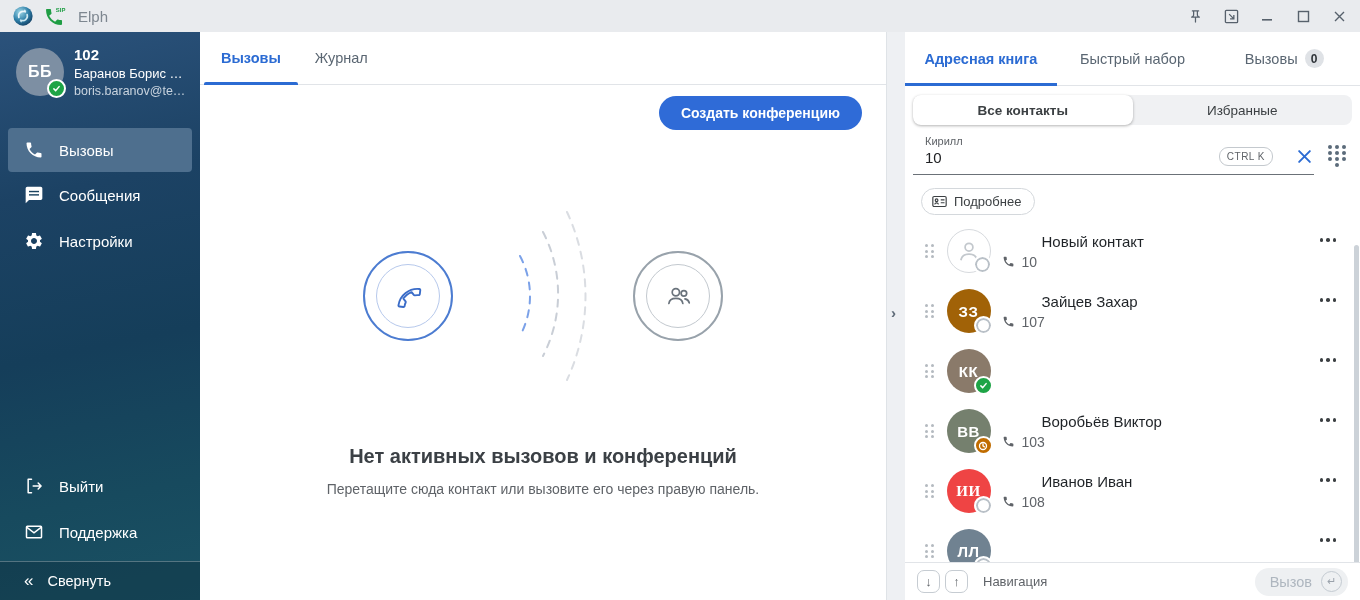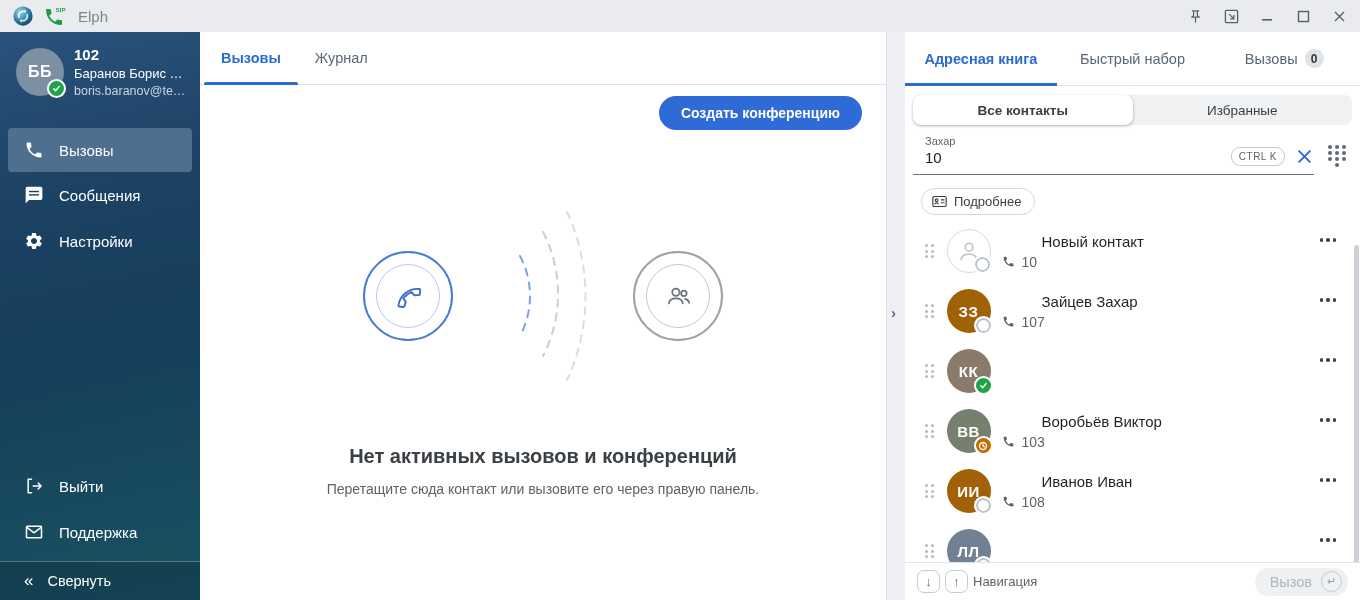--- a/index.html
+++ b/index.html
@@ -81,21 +81,21 @@
   .ptab.active::after{content:"";position:absolute;left:0;right:0;bottom:-1px;height:3px;background:#2b6bd3;}
   .count-badge{display:inline-flex;align-items:center;justify-content:center;width:19px;height:19px;border-radius:50%;
                background:#dfe2e6;color:#2e3338;font-size:12px;font-weight:700;}
   .segmented{margin:9px 8px 0;height:30px;background:#f0f1f3;border-radius:8px;display:flex;flex:none;}
   .seg{flex:1;display:flex;align-items:center;justify-content:center;font-size:13.5px;color:#3c4043;cursor:pointer;border-radius:8px;}
   .seg.active{background:#fff;font-weight:700;box-shadow:0 1px 3px rgba(0,0,0,.3);}
   .search-row{display:flex;align-items:flex-end;margin:8px 14px 0 8px;flex:none;}
   .search-field{position:relative;flex:1;border-bottom:1px solid #6b7178;padding:2px 0 7px 12px;}
   .search-label{font-size:11px;color:#5f6368;}
   .search-input{border:none;outline:none;font-size:15px;color:#202124;font-family:inherit;width:60%;padding:0;margin-top:2px;background:transparent;}
-  .search-right{position:absolute;right:2px;bottom:8px;display:flex;align-items:center;gap:12px;}
+  .search-right{position:absolute;right:2px;bottom:8px;display:flex;align-items:center;gap:24px;}
   .keycap{border:1px solid #c4c9ce;border-radius:9px;font-size:10px;color:#5f6368;padding:3px 7px;letter-spacing:.5px;}
   .clear-x{cursor:pointer;display:flex;}
   .dialpad{margin:0 0 8px 14px;cursor:pointer;display:grid;grid-template-columns:repeat(3,4px);grid-gap:2px 3px;}
   .dialpad i{width:4px;height:4px;border-radius:50%;background:#5b6b7a;}
   .dialpad i.hid{visibility:hidden;}
   .chip-row{margin:13px 0 0 16px;flex:none;}
   .chip{display:inline-flex;align-items:center;gap:7px;border:1px solid #d4d8dc;border-radius:14px;padding:5px 13px 5px 10px;
         font-size:13px;color:#3c4043;cursor:pointer;background:#fff;font-family:inherit;}
   .contact-list{flex:1;overflow:hidden;margin-top:6px;position:relative;}
   .contact{height:60px;display:flex;align-items:center;padding:0 20px 0 20px;box-sizing:border-box;}
@@ -109,21 +109,21 @@
   .c-text{margin-left:11px;}
   .c-name{font-size:15px;color:#1f2327;margin-left:40px;}
   .c-numline{margin-top:4px;display:flex;align-items:center;gap:7px;}
   .c-num{font-size:14px;color:#5f6368;}
   .kebab{margin-left:auto;align-self:flex-start;margin-top:13px;display:flex;gap:3px;cursor:pointer;padding:4px;}
   .kebab i{width:3.5px;height:3.5px;border-radius:50%;background:#3c4043;}
   .scroll-thumb{position:absolute;right:1px;top:24px;width:5px;height:338px;border-radius:3px;background:#ccd2d8;}
   .pfooter{height:38px;border-top:1px solid #e1e4e8;display:flex;align-items:center;padding:0 12px;flex:none;box-sizing:border-box;}
   .nav-btn{width:23px;height:23px;border:1px solid #c6ccd2;border-radius:7px;background:#fff;color:#5f6368;font-size:13px;
            display:flex;align-items:center;justify-content:center;cursor:pointer;margin-right:5px;font-family:inherit;padding:0;}
-  .pfooter-label{font-size:13px;color:#5f6368;margin-left:0;}
+  .pfooter-label{font-size:13px;color:#5f6368;margin-left:10px;}
   .call-btn{margin-left:auto;height:28px;background:#eef0f2;border:none;border-radius:14px;display:flex;align-items:center;
             gap:9px;padding:0 6px 0 15px;color:#aeb6bf;font-size:14.5px;font-family:inherit;cursor:default;}
   .enter-circ{width:19px;height:19px;border-radius:50%;border:1px solid #c3cad1;display:flex;align-items:center;justify-content:center;
               font-size:11px;color:#9aa2ab;}
 </style>
 </head>
 <body>
 
 <div class="app">
 
@@ -301,21 +301,21 @@
       </div>
     </div>
 
     <div class="segmented">
       <div class="seg active">Все контакты</div>
       <div class="seg">Избранные</div>
     </div>
 
     <div class="search-row">
       <div class="search-field">
-        <div class="search-label">Захар</div>
+        <div class="search-label">Кирилл</div>
         <input class="search-input" value="10" style="">
         <div class="search-right">
           <span class="keycap">CTRL K</span>
           <span class="clear-x">
             <svg width="15" height="15" viewBox="0 0 14 14" stroke="#2b6bd3" stroke-width="1.8" stroke-linecap="round">
                 <path d="M2 2l10 10M12 2L2 12"></path>
               </svg>
           </span>
         </div>
       </div>
@@ -481,21 +481,21 @@
 
       <div class="contact">
         <span class="drag">
             <i></i>
             <i></i>
             <i></i>
             <i></i>
             <i></i>
             <i></i>
           </span>
-        <div class="avatar" style="background: #a16207;">
+        <div class="avatar" style="background: #ef4444; font-family: Liberation Serif, serif;">
           <span class="ini">ИИ</span>
 
           <span class="status-badge st-offline">
             
             
           </span>
         </div>
         <div class="c-text">
           <div class="c-name">Иванов Иван</div>
           <div class="c-numline">

